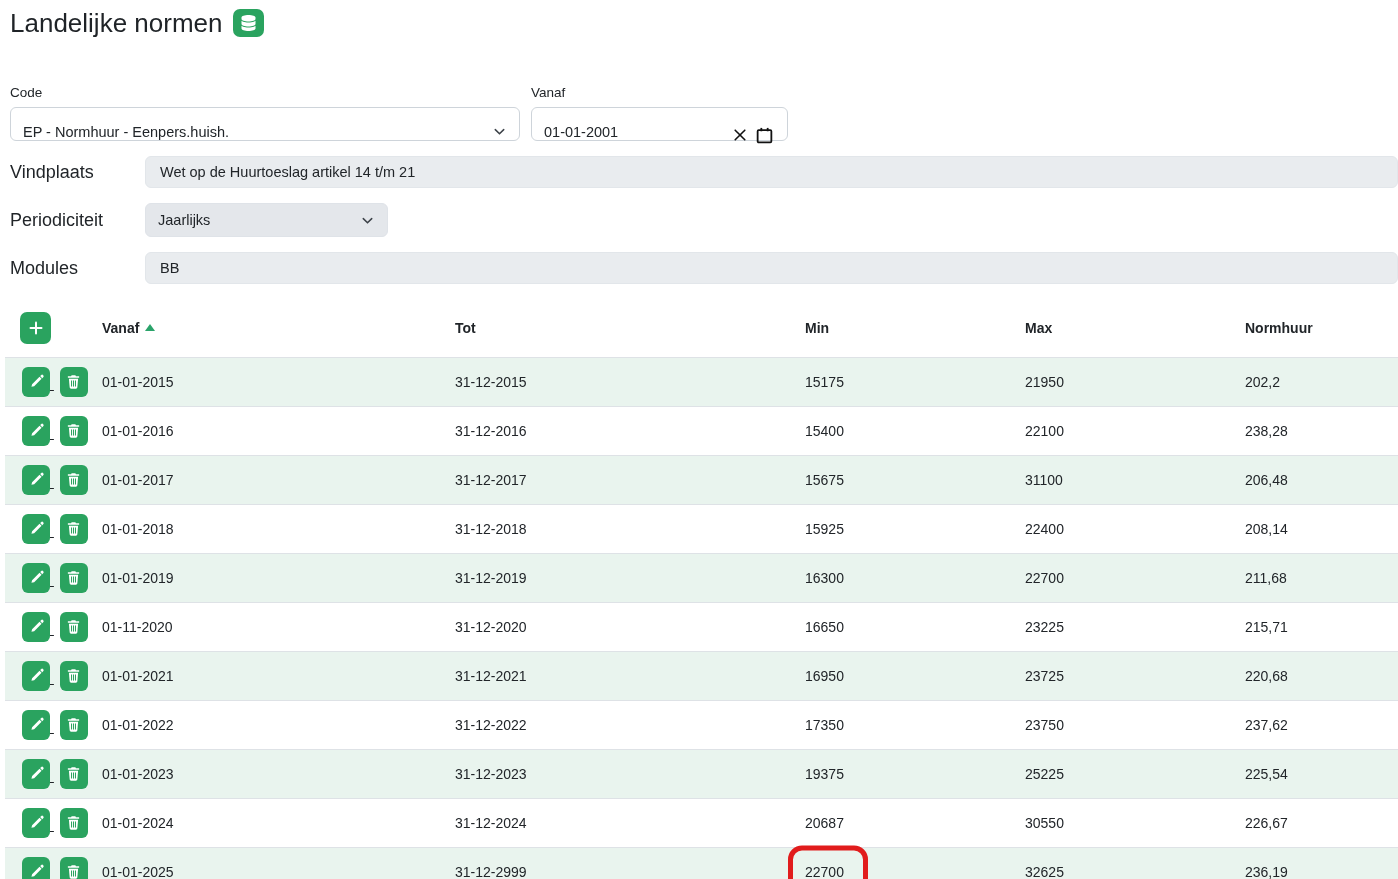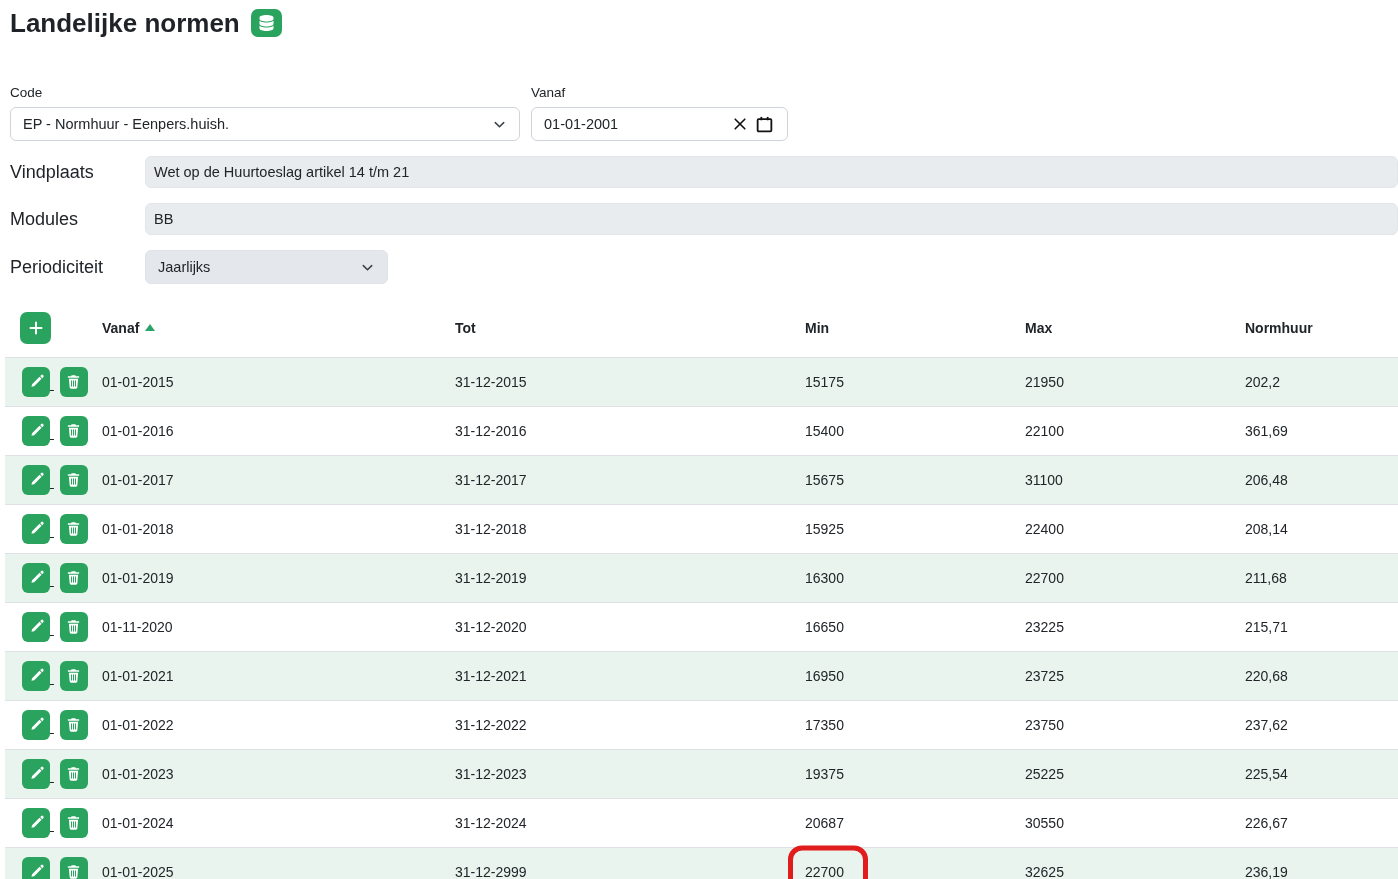--- a/index.html
+++ b/index.html
@@ -15,48 +15,48 @@
   *{box-sizing:border-box;}
   html,body{margin:0;padding:0;}
   body{
     width:1398px;height:879px;overflow:hidden;background:#fff;
     font-family:"Liberation Sans",sans-serif;color:var(--text);
   }
   .page{width:1398px;padding-top:8px;}
 
   
   .page-header{display:flex;align-items:center;gap:11px;margin:0 0 17px 10px;height:30px;}
-  .page-title{font-size:26px;font-weight:700;margin:0;line-height:30px;color:#1f2327;}
+  .page-title{font-size:26px;font-weight:400;margin:0;line-height:30px;color:#1f2327;}
   .btn-green{
     background:var(--green);border:none;border-radius:7px;cursor:pointer;
     display:inline-flex;align-items:center;justify-content:center;padding:0;
   }
   .btn-db{width:31px;height:28px;}
 
   
   .top-row{display:flex;gap:11px;margin:0 0 15px 10px;}
   .fg{display:flex;flex-direction:column;margin-top:30px;}
   .fg-code{width:510px;}
   .fg-vanaf{width:257px;}
   .field-label{font-size:13.5px;margin-bottom:7px;color:var(--text);}
   .control{
     height:34px;border:1px solid var(--input-border);border-radius:6px;background:#fff;
-    display:flex;align-items:center;padding:16px 12px;font-size:14.5px;color:var(--text);
+    display:flex;align-items:flex-start;padding:16px 12px;font-size:14.5px;color:var(--text);
   }
   .control .value{flex:1;white-space:nowrap;overflow:hidden;}
   .chevron{display:inline-flex;flex:none;}
   .date-input .icon-btn{display:inline-flex;align-items:center;justify-content:center;
     width:22px;height:22px;cursor:pointer;flex:none;}
   .date-input .icon-btn + .icon-btn{margin-left:2px;}
 
   .form-row{display:flex;align-items:center;margin:0 0 15px 10px;}
   .side-label{width:135px;flex:none;font-size:18px;}
   .plain-field{
     background:var(--gray-field);border:1px solid #e2e6ea;border-radius:6px;height:32px;
-    display:flex;align-items:center;padding:0 8px;font-size:14.5px;flex:1;margin-right:0;
+    display:flex;align-items:center;padding:0 14px;font-size:14.5px;flex:1;margin-right:0;
   }
   .select-gray{
     background:var(--gray-select);border:1px solid #dfe3e8;border-radius:6px;height:34px;
     width:243px;display:flex;align-items:center;padding:0 12px;font-size:14.5px;cursor:pointer;
   }
   .select-white{cursor:pointer;}
 
   
   table.norm-table{
     border-collapse:collapse;table-layout:fixed;width:1393px;margin:11px 0 0 5px;
@@ -142,35 +142,35 @@
   </div>
 
   <div class="form-row">
     <label class="side-label">Vindplaats</label>
     <div class="plain-field">
       <span>Wet op de Huurtoeslag artikel 14 t/m 21</span>
     </div>
   </div>
 
   <div class="form-row">
-    <label class="side-label">Modules</label>
-    <div class="plain-field">
-      <span>BB</span>
-    </div>
-  </div>
-
-  <div class="form-row">
     <label class="side-label">Periodiciteit</label>
     <div class="select-gray">
       <span class="value" style="flex:1;">Jaarlijks</span>
       <span class="chevron">
         <svg width="15" height="15" viewBox="0 0 16 16" fill="none" stroke="#3c4248" stroke-width="1.6" stroke-linecap="round" stroke-linejoin="round">
             <path d="M3.5 6l4.5 4.5L12.5 6"></path>
           </svg>
       </span>
+    </div>
+  </div>
+
+  <div class="form-row">
+    <label class="side-label">Modules</label>
+    <div class="plain-field">
+      <span>BB</span>
     </div>
   </div>
 
   <table class="norm-table">
     <colgroup>
       <col class="c-action">
         <col class="c-vanaf">
         <col class="c-tot">
         <col class="c-min">
         <col class="c-max">
@@ -247,21 +247,21 @@
                     <line x1="10.1" y1="6.9" x2="10.1" y2="13.4"></line>
                   </g>
                 </svg>
         </span>
       </button>
     </td>
     <td><span class="cell-text">01-01-2016</span></td>
     <td><span class="cell-text">31-12-2016</span></td>
     <td><span class="cell-text">15400</span></td>
     <td><span class="cell-text">22100</span></td>
-    <td><span class="cell-text">361,69</span></td>
+    <td><span class="cell-text">238,28</span></td>
   </tr>
         <tr class="striped">
     <td class="action-cell">
       <button class="btn-green btn-row">
         <span style="display:inline-flex;">
           <svg width="15" height="15" viewBox="0 0 16 16" fill="#fff">
                   <path d="M12.9 1.2a1.55 1.55 0 0 1 2.2 2.2l-1 1-2.2-2.2 1-1z"></path>
                   <path d="M11.2 2.9l2.2 2.2-7.9 7.9-2.9.7.7-2.9 7.9-7.9z"></path>
                 </svg>
         </span>

